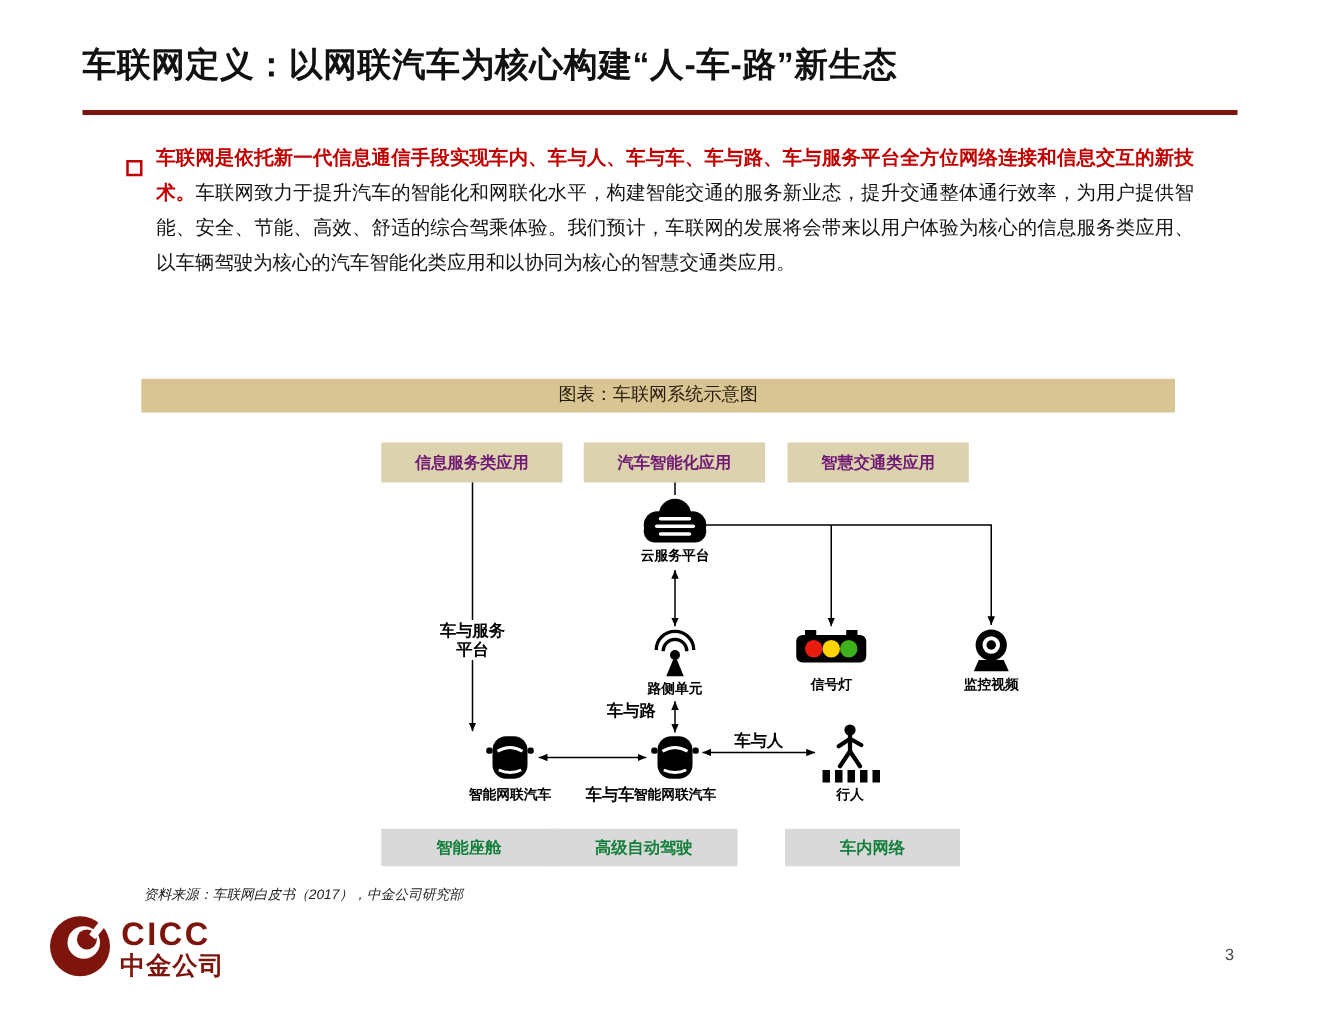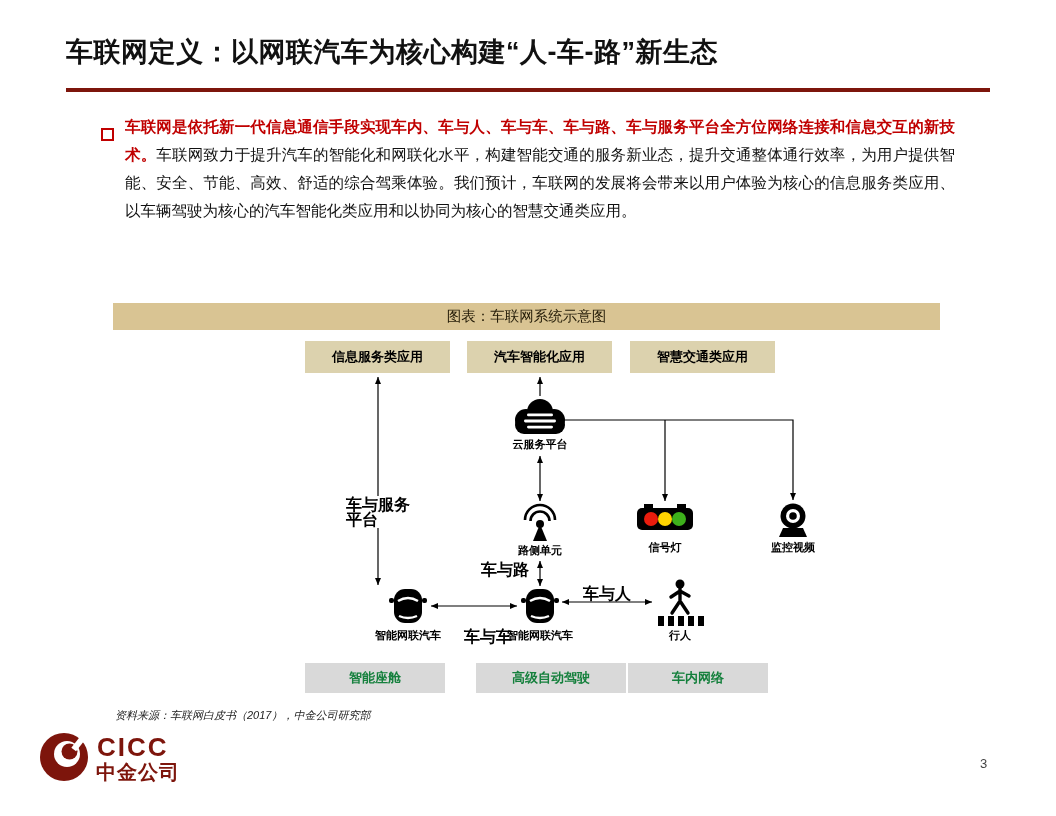--- a/index.html
+++ b/index.html
@@ -36,41 +36,42 @@
   
   .fig-header{
     position:absolute;left:113px;top:303px;width:827px;height:27px;
     background:#d9c493;color:#241c08;
     font-size:14.5px;font-weight:normal;line-height:27px;text-align:center;
   }
 
   
   .tanbox{
     position:absolute;height:32px;background:#dcd2ae;
-    color:#000000;font-size:13px;font-weight:bold;
+    color:#701a75;font-size:13px;font-weight:bold;
     display:flex;align-items:center;justify-content:center;
     z-index:2;
+    margin-top:13px;
   }
   .graybox{
     position:absolute;height:30px;background:#d9d9d9;
     color:#15803d;font-size:13px;font-weight:bold;
     display:flex;align-items:center;justify-content:center;
     z-index:2;
   }
 
   
   .node-label{
     position:absolute;transform:translateX(-50%);
     font-size:11px;font-weight:bold;color:#000;white-space:nowrap;
     z-index:3;
   }
   .edge-label{
     position:absolute;transform:translateX(-50%);
-    font-size:16px;font-weight:bold;color:#000;white-space:nowrap;
-    z-index:3;
+    font-size:13px;font-weight:bold;color:#000;white-space:nowrap;
+    text-align:center;z-index:3;
   }
   .edge-label.masked{background:#fff;padding:1px 3px;line-height:15px;}
 
   .connectors{position:absolute;left:0;top:0;z-index:1;}
   .connectors path.wire{stroke:#000;stroke-width:1.2;fill:none;}
 
   
   .source{
     position:absolute;left:115px;top:708px;
     font-size:11px;font-style:italic;color:#222;
@@ -197,21 +198,21 @@
 
   <div class="edge-label masked" style="left:378px;top:496px;">
     <div>车与服务</div>
     <div>平台</div>
   </div>
   <div class="edge-label" style="left:505px;top:560px;">车与路</div>
   <div class="edge-label" style="left:488px;top:589px;margin-top:38px;">车与车</div>
   <div class="edge-label" style="left:607px;top:584px;">车与人</div>
 
   <div class="graybox" style="left:305px;top:663px;width:140px;">智能座舱</div>
-  <div class="graybox" style="left:476px;top:663px;width:150px;">高级自动驾驶</div>
+  <div class="graybox" style="left:440px;top:663px;width:150px;">高级自动驾驶</div>
   <div class="graybox" style="left:628px;top:663px;width:140px;">车内网络</div>
 
   <div class="source">资料来源：车联网白皮书（2017），中金公司研究部</div>
 
   <svg class="logo" width="52" height="52" viewBox="0 0 52 52">
     <circle cx="26" cy="26" r="24" fill="#7d150c"></circle>
     <circle cx="29" cy="23" r="13" fill="#fff"></circle>
     <circle cx="31.5" cy="20.5" r="8" fill="#7d150c"></circle>
     <rect x="37" y="6" width="6" height="14" fill="#fff" transform="rotate(38 40 13)"></rect>
   </svg>

